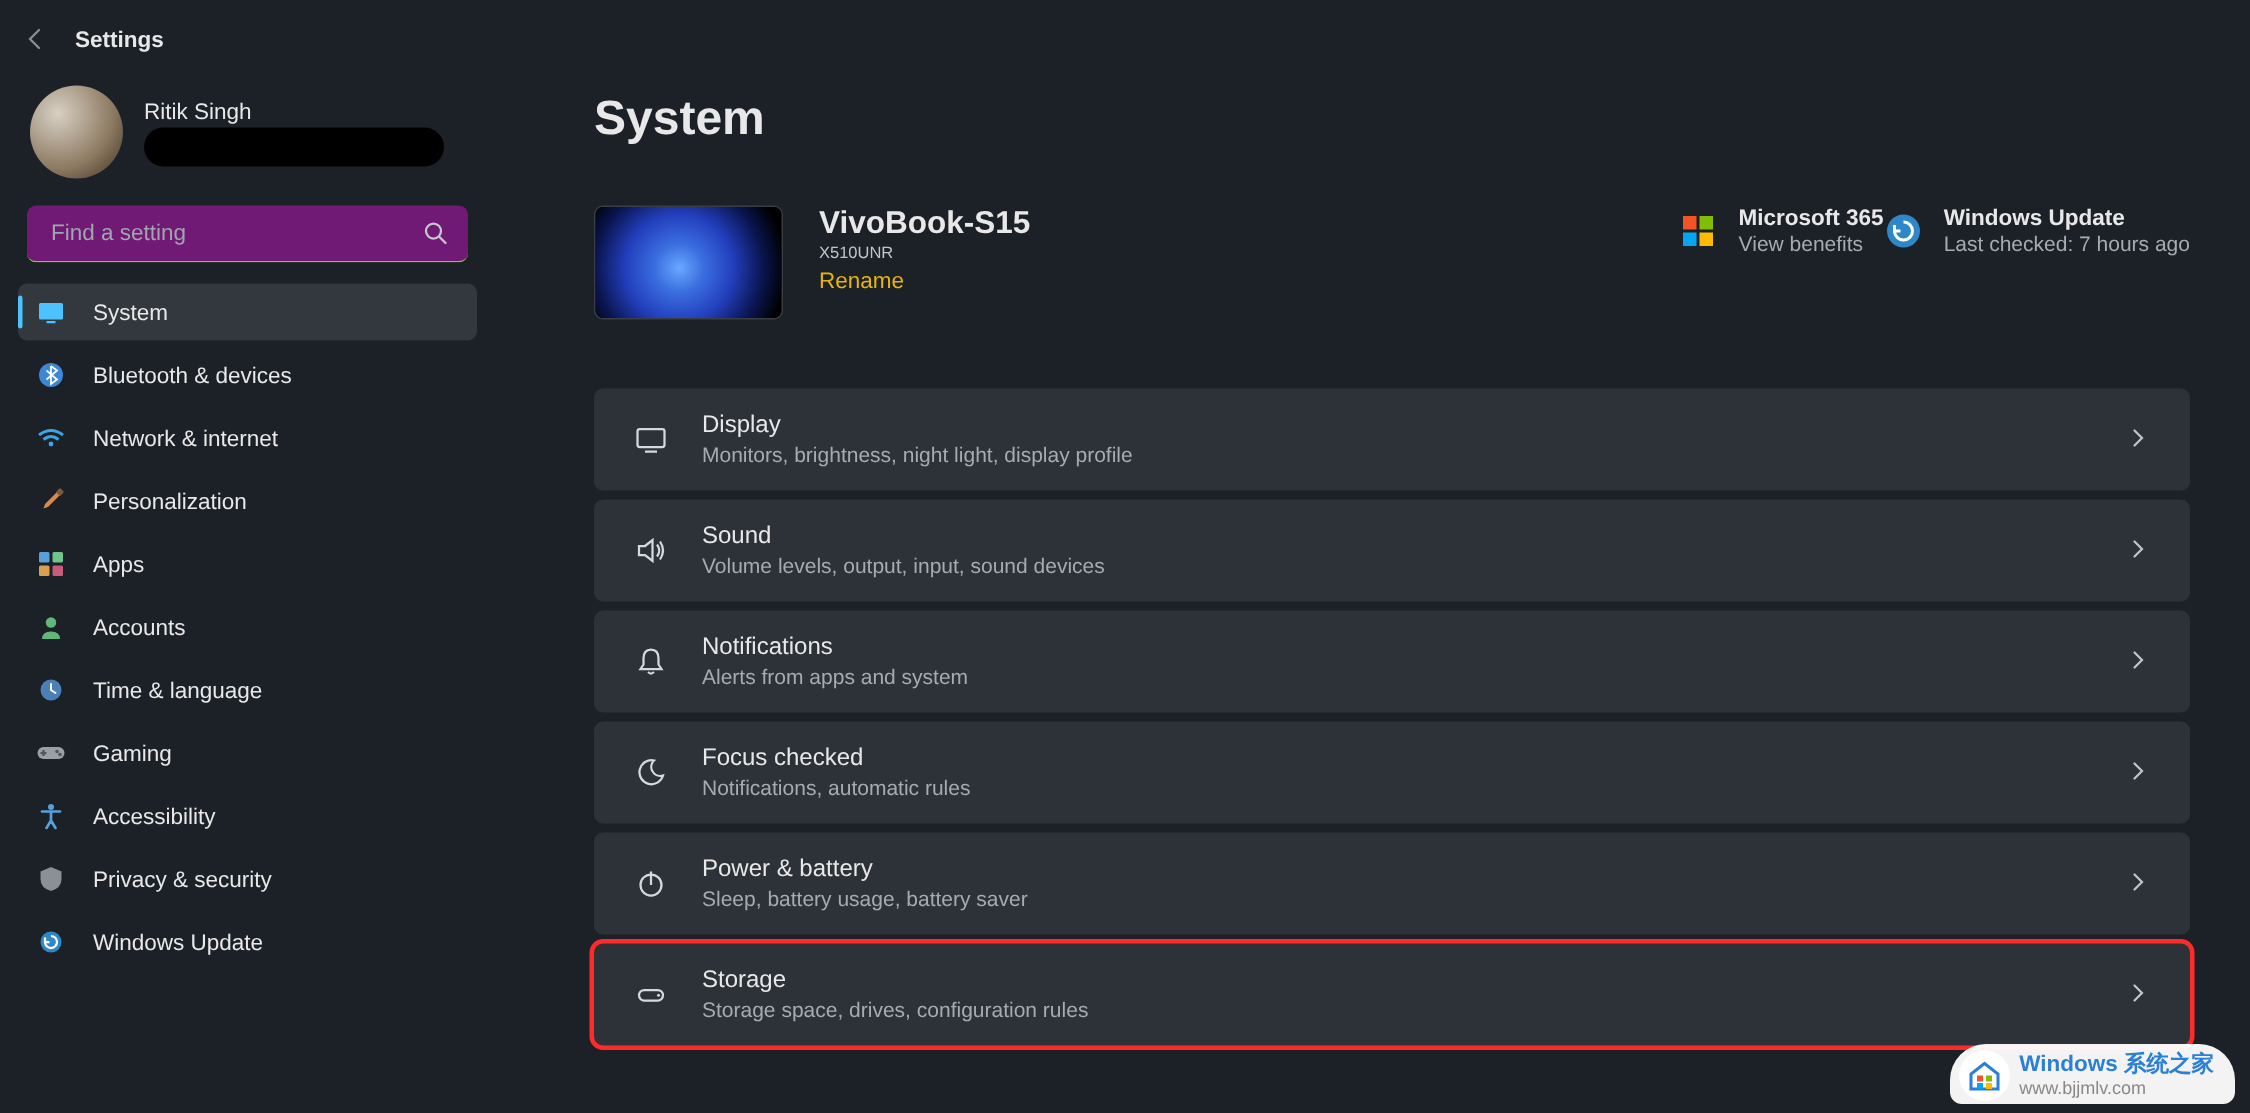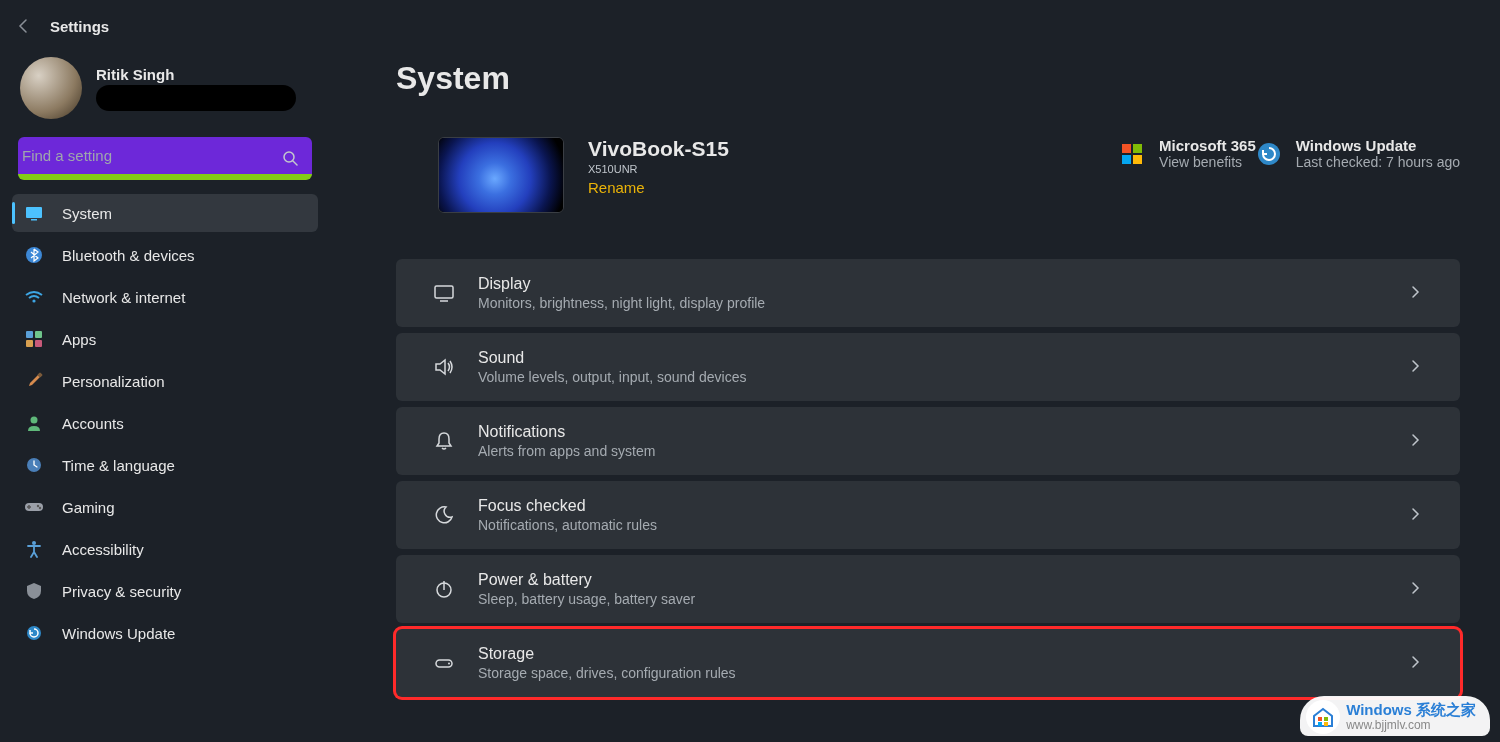--- a/index.html
+++ b/index.html
@@ -40,40 +40,40 @@
     gap: 14px;
     padding: 4px 6px 18px 14px;
   }
   .avatar {
     width: 62px; height: 62px;
     border-radius: 50%;
     background: radial-gradient(circle at 30% 30%, #d8d0c4, #8c7a61 60%, #3b2f1f);
     flex-shrink: 0;
   }
   .profile-text { display: flex; flex-direction: column; }
-  .profile-name { font-size: 15px; font-weight: 700; }
+  .profile-name { font-size: 15px; font-weight: 400; }
   .profile-email {
     font-size: 13px;
     background: #000;
     color: #000;
     width: 200px; height: 26px;
     border-radius: 14px;
     margin-top: 2px;
   }
   .search-box {
     margin: 0 12px 14px 12px;
     position: relative;
   }
   .search-input {
     width: 100%;
-    background: #6d28d9;
+    background: #701a75;
     border: none;
-    border-bottom: 6px solid #84cc16;
+    border-bottom: 1px solid #84cc16;
     border-radius: 6px;
-    padding: 10px 40px 10px 4px;
+    padding: 10px 40px 10px 16px;
     color: #e8e8e8;
     font-size: 15px;
     outline: none;
   }
   .search-input::placeholder { color: #9fa6ad; }
   .search-icon {
     position: absolute;
     right: 12px; top: 50%;
     transform: translateY(-50%);
     color: #c3c8cd;
@@ -115,21 +115,20 @@
   .page-title {
     font-size: 32px;
     font-weight: 700;
     margin-bottom: 40px;
   }
   .device-row {
     display: flex;
     align-items: flex-start;
     gap: 24px;
     margin-bottom: 46px;
-    margin-left: 42px;
   }
   .device-thumb {
     width: 126px; height: 76px;
     background: #000;
     border-radius: 6px;
     position: relative;
     overflow: hidden;
     border: 1px solid #3a3e44;
   }
   .device-thumb::after{
@@ -149,21 +148,21 @@
   .hr-icon { width: 26px; height: 26px; display:inline-flex; align-items:center; justify-content:center;}
   .hr-text { display: flex; flex-direction: column; }
   .hr-title { font-size: 15px; font-weight: 600; }
   .hr-sub { font-size: 14px; color: #a5abb1; }
   .cards { display: flex; flex-direction: column; gap: 6px; }
   .card {
     background: #2d3238;
     border-radius: 6px;
     display: flex;
     align-items: center;
-    padding: 16px 36px;
+    padding: 16px 26px;
     gap: 22px;
     cursor: pointer;
   }
   .card.highlighted {
     box-shadow: 0 0 0 3px #ff2a2a;
   }
   .card-icon {
     width: 24px; height: 24px;
     display:inline-flex; align-items:center; justify-content:center;
     color: #d6d9dc;
@@ -255,37 +254,37 @@
           <svg width="20" height="20" viewBox="0 0 20 20">
               <path d="M2 8 Q10 2 18 8" stroke="#3da5e3" stroke-width="2" fill="none"></path>
               <path d="M5 11 Q10 7 15 11" stroke="#3da5e3" stroke-width="2" fill="none"></path>
               <circle cx="10" cy="14" r="1.6" fill="#3da5e3"></circle>
             </svg>
         </span>
         <span>Network &amp; internet</span>
       </div>
       <div class="nav-item">
         <span class="nav-icon">
+          <svg width="20" height="20" viewBox="0 0 20 20">
+              <path d="M15 3 L17 5 L8 14 L5 15 L6 12 Z" fill="#d68b4e"></path>
+              <rect x="14" y="2" width="4" height="4" rx="1" fill="#7a5a3a" transform="rotate(45 16 4)"></rect>
+            </svg>
+        </span>
+        <span>Personalization</span>
+      </div>
+      <div class="nav-item">
+        <span class="nav-icon">
           <svg width="18" height="18" viewBox="0 0 18 18">
               <rect x="1" y="1" width="7" height="7" rx="1" fill="#5aa0d8"></rect>
               <rect x="10" y="1" width="7" height="7" rx="1" fill="#6fc58b"></rect>
               <rect x="1" y="10" width="7" height="7" rx="1" fill="#d8a050"></rect>
               <rect x="10" y="10" width="7" height="7" rx="1" fill="#c85a7a"></rect>
             </svg>
         </span>
         <span>Apps</span>
-      </div>
-      <div class="nav-item">
-        <span class="nav-icon">
-          <svg width="20" height="20" viewBox="0 0 20 20">
-              <path d="M15 3 L17 5 L8 14 L5 15 L6 12 Z" fill="#d68b4e"></path>
-              <rect x="14" y="2" width="4" height="4" rx="1" fill="#7a5a3a" transform="rotate(45 16 4)"></rect>
-            </svg>
-        </span>
-        <span>Personalization</span>
       </div>
       <div class="nav-item">
         <span class="nav-icon">
           <svg width="18" height="18" viewBox="0 0 18 18">
               <circle cx="9" cy="6" r="3.5" fill="#5fb87a"></circle>
               <path d="M3 17 Q3 12 9 12 Q15 12 15 17 Z" fill="#5fb87a"></path>
             </svg>
         </span>
         <span>Accounts</span>
       </div>

